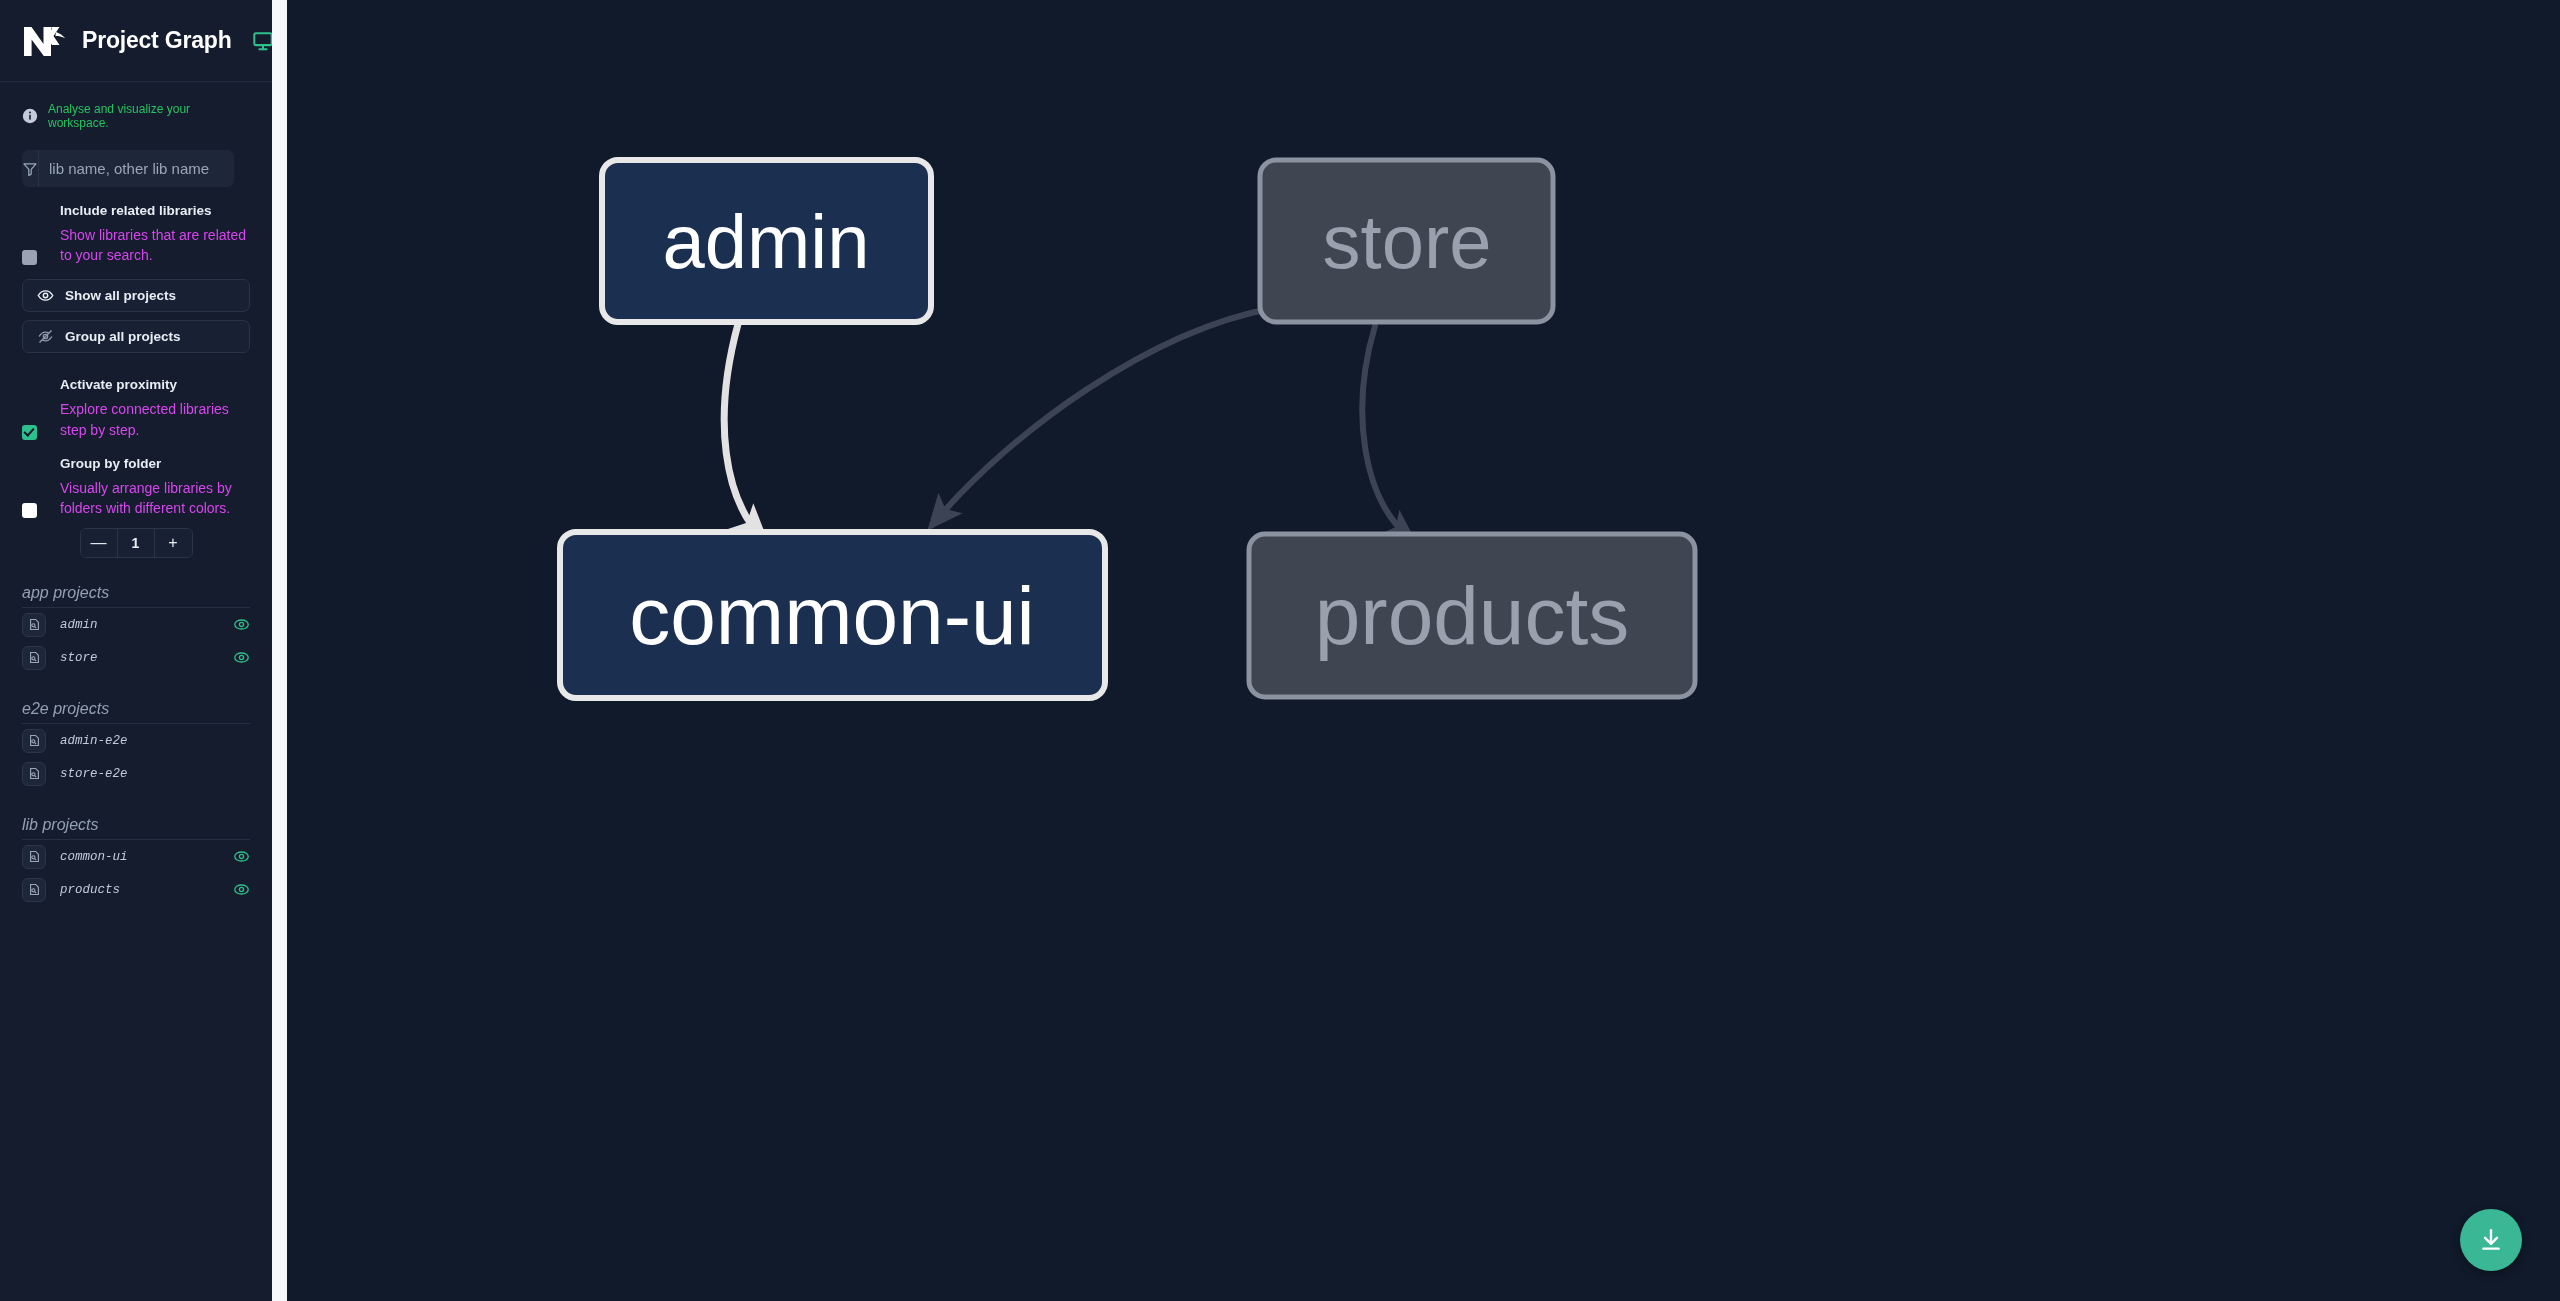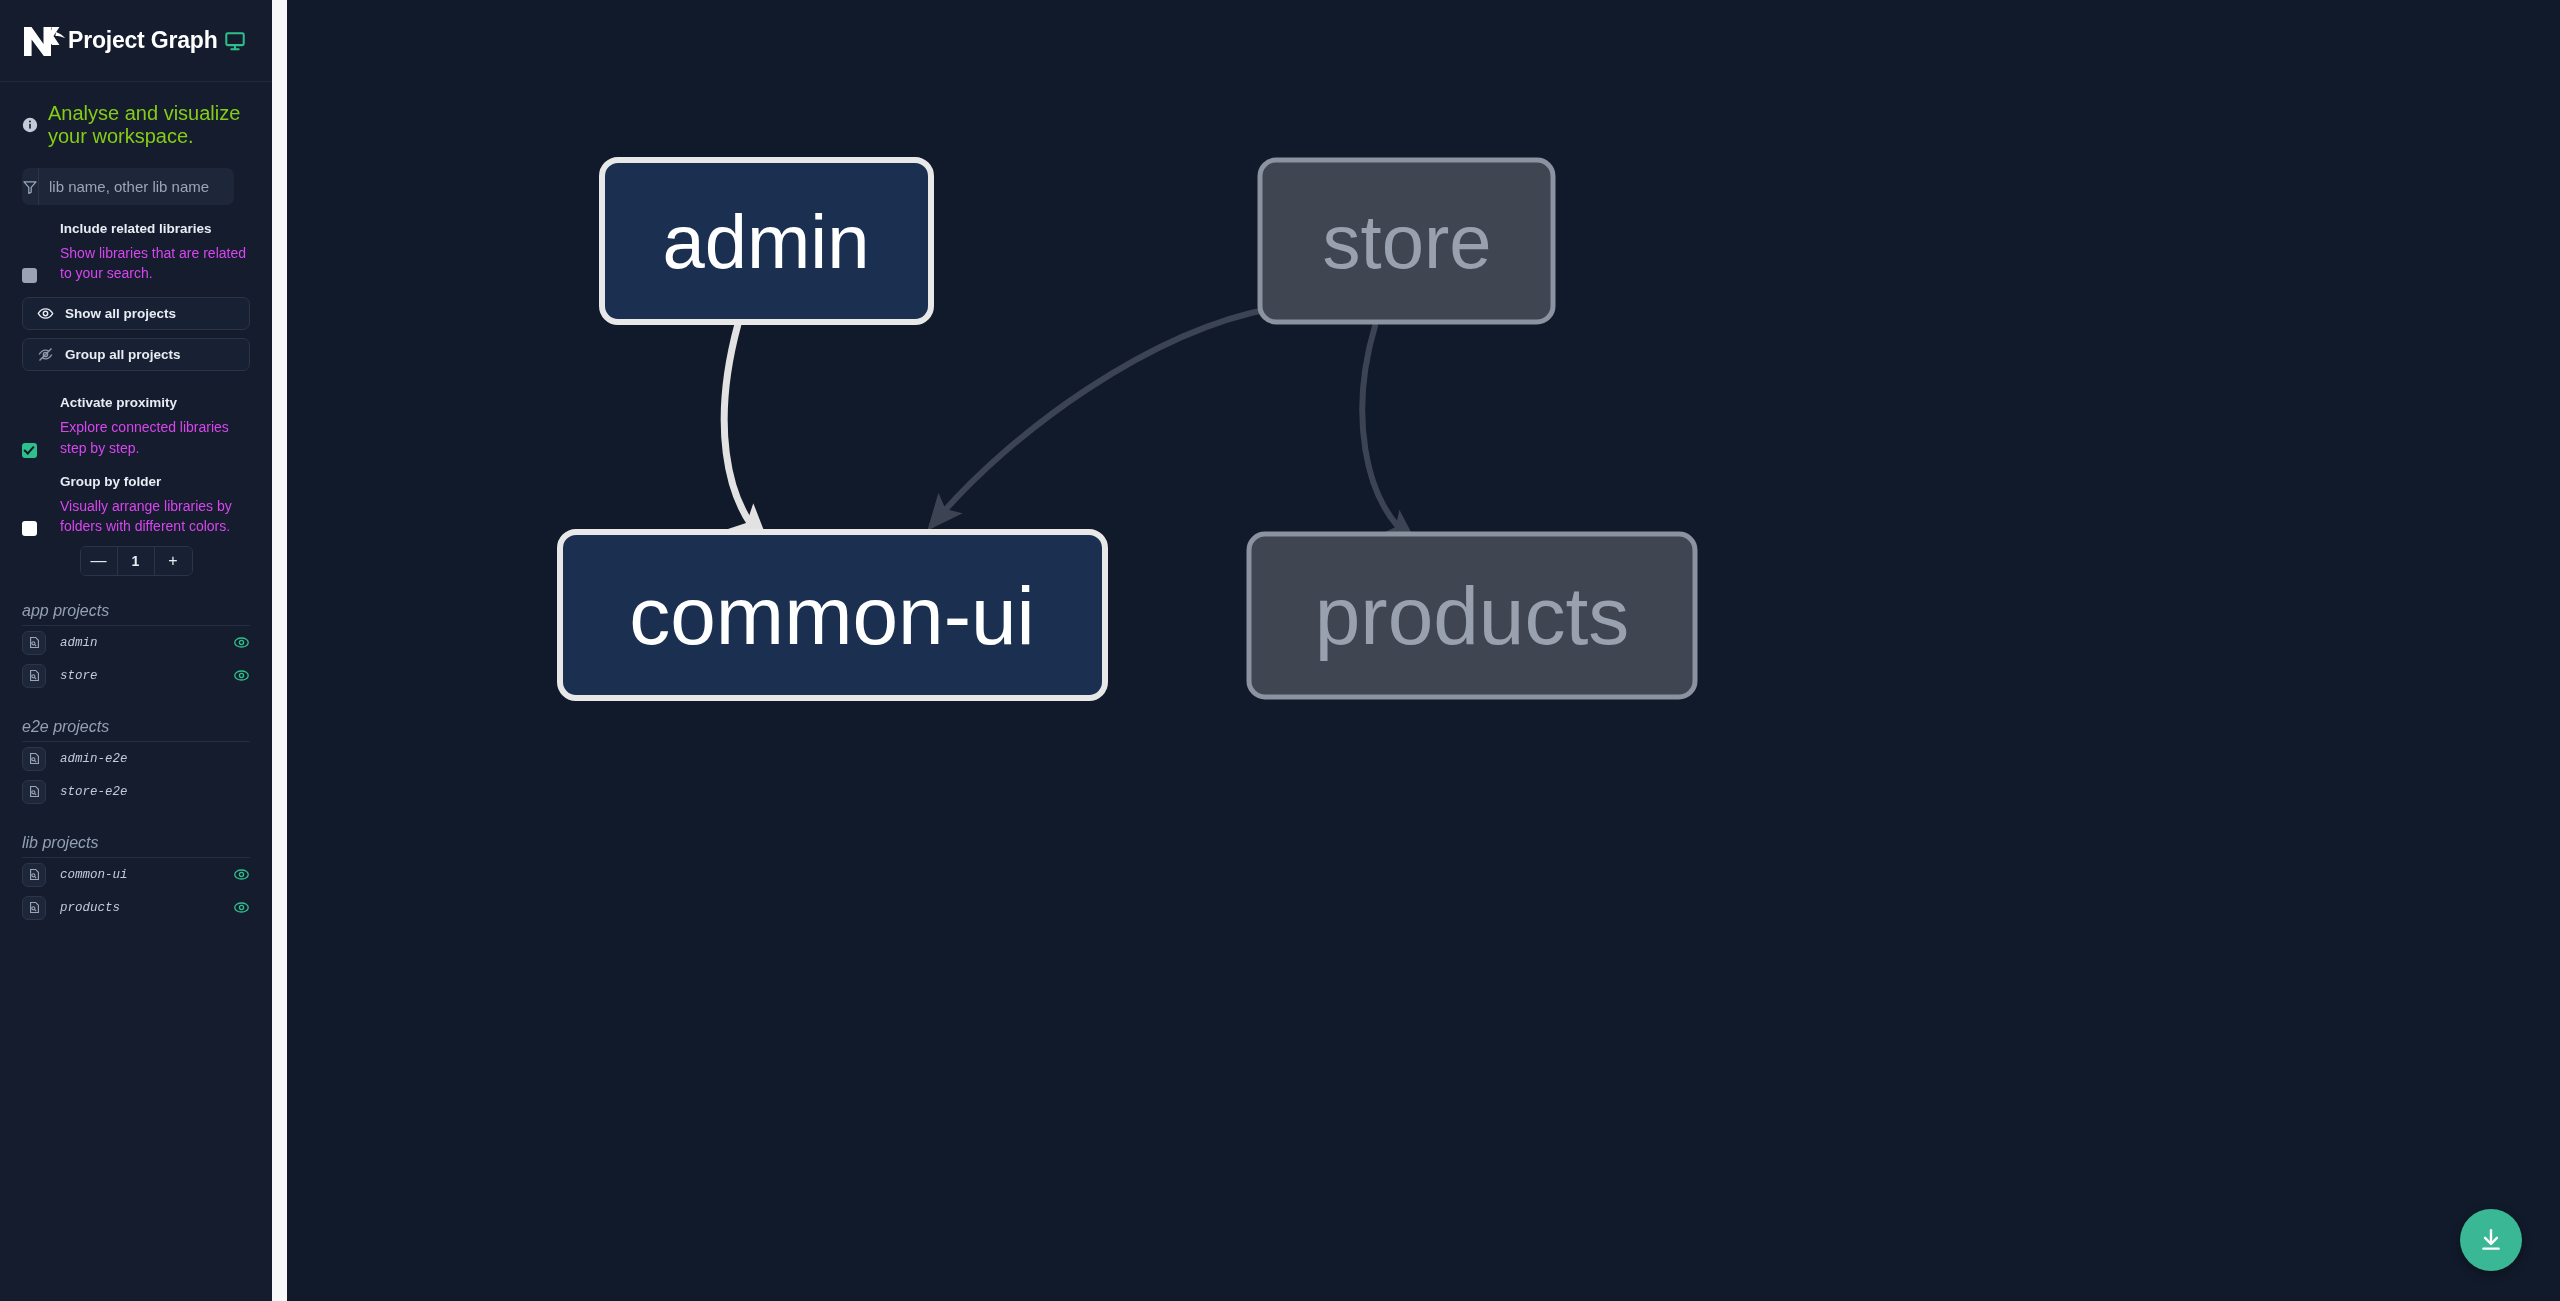--- a/index.html
+++ b/index.html
@@ -20,34 +20,35 @@
     flex: 0 0 272px;
     overflow: hidden;
   }
   .sidebar-scroll { width: 272px; height: 1301px; padding: 0; }
 
   .sb-header {
     height: 82px;
     display: flex; align-items: center;
     padding: 0 22px;
     border-bottom: 1px solid #222b3d;
+    gap: 14px;
   }
   .nx-logo { width: 46px; height: 34px; flex: 0 0 46px; }
   .app-title {
     color: #ffffff; font-size: 23px; font-weight: bold;
     letter-spacing: -0.2px; white-space: nowrap;
   }
   .monitor-icon { width: 22px; height: 22px; margin-left: 6px; flex:0 0 22px; }
 
   .sb-tagline {
     display: flex; align-items: center; gap: 10px;
     padding: 20px 22px 14px 22px;
   }
   .info-icon { width: 16px; height: 16px; flex: 0 0 16px; }
-  .sb-tagline-text { color: #84cc16; font-size: 20px; }
+  .sb-tagline-text { color: #22c55e; font-size: 12px; }
 
   
   .search-wrap { padding: 6px 38px 0 22px; }
   .search-box {
     display: flex; align-items: stretch;
     background: #1d2739;
     border-radius: 7px;
     height: 37px;
     overflow: hidden;
   }

